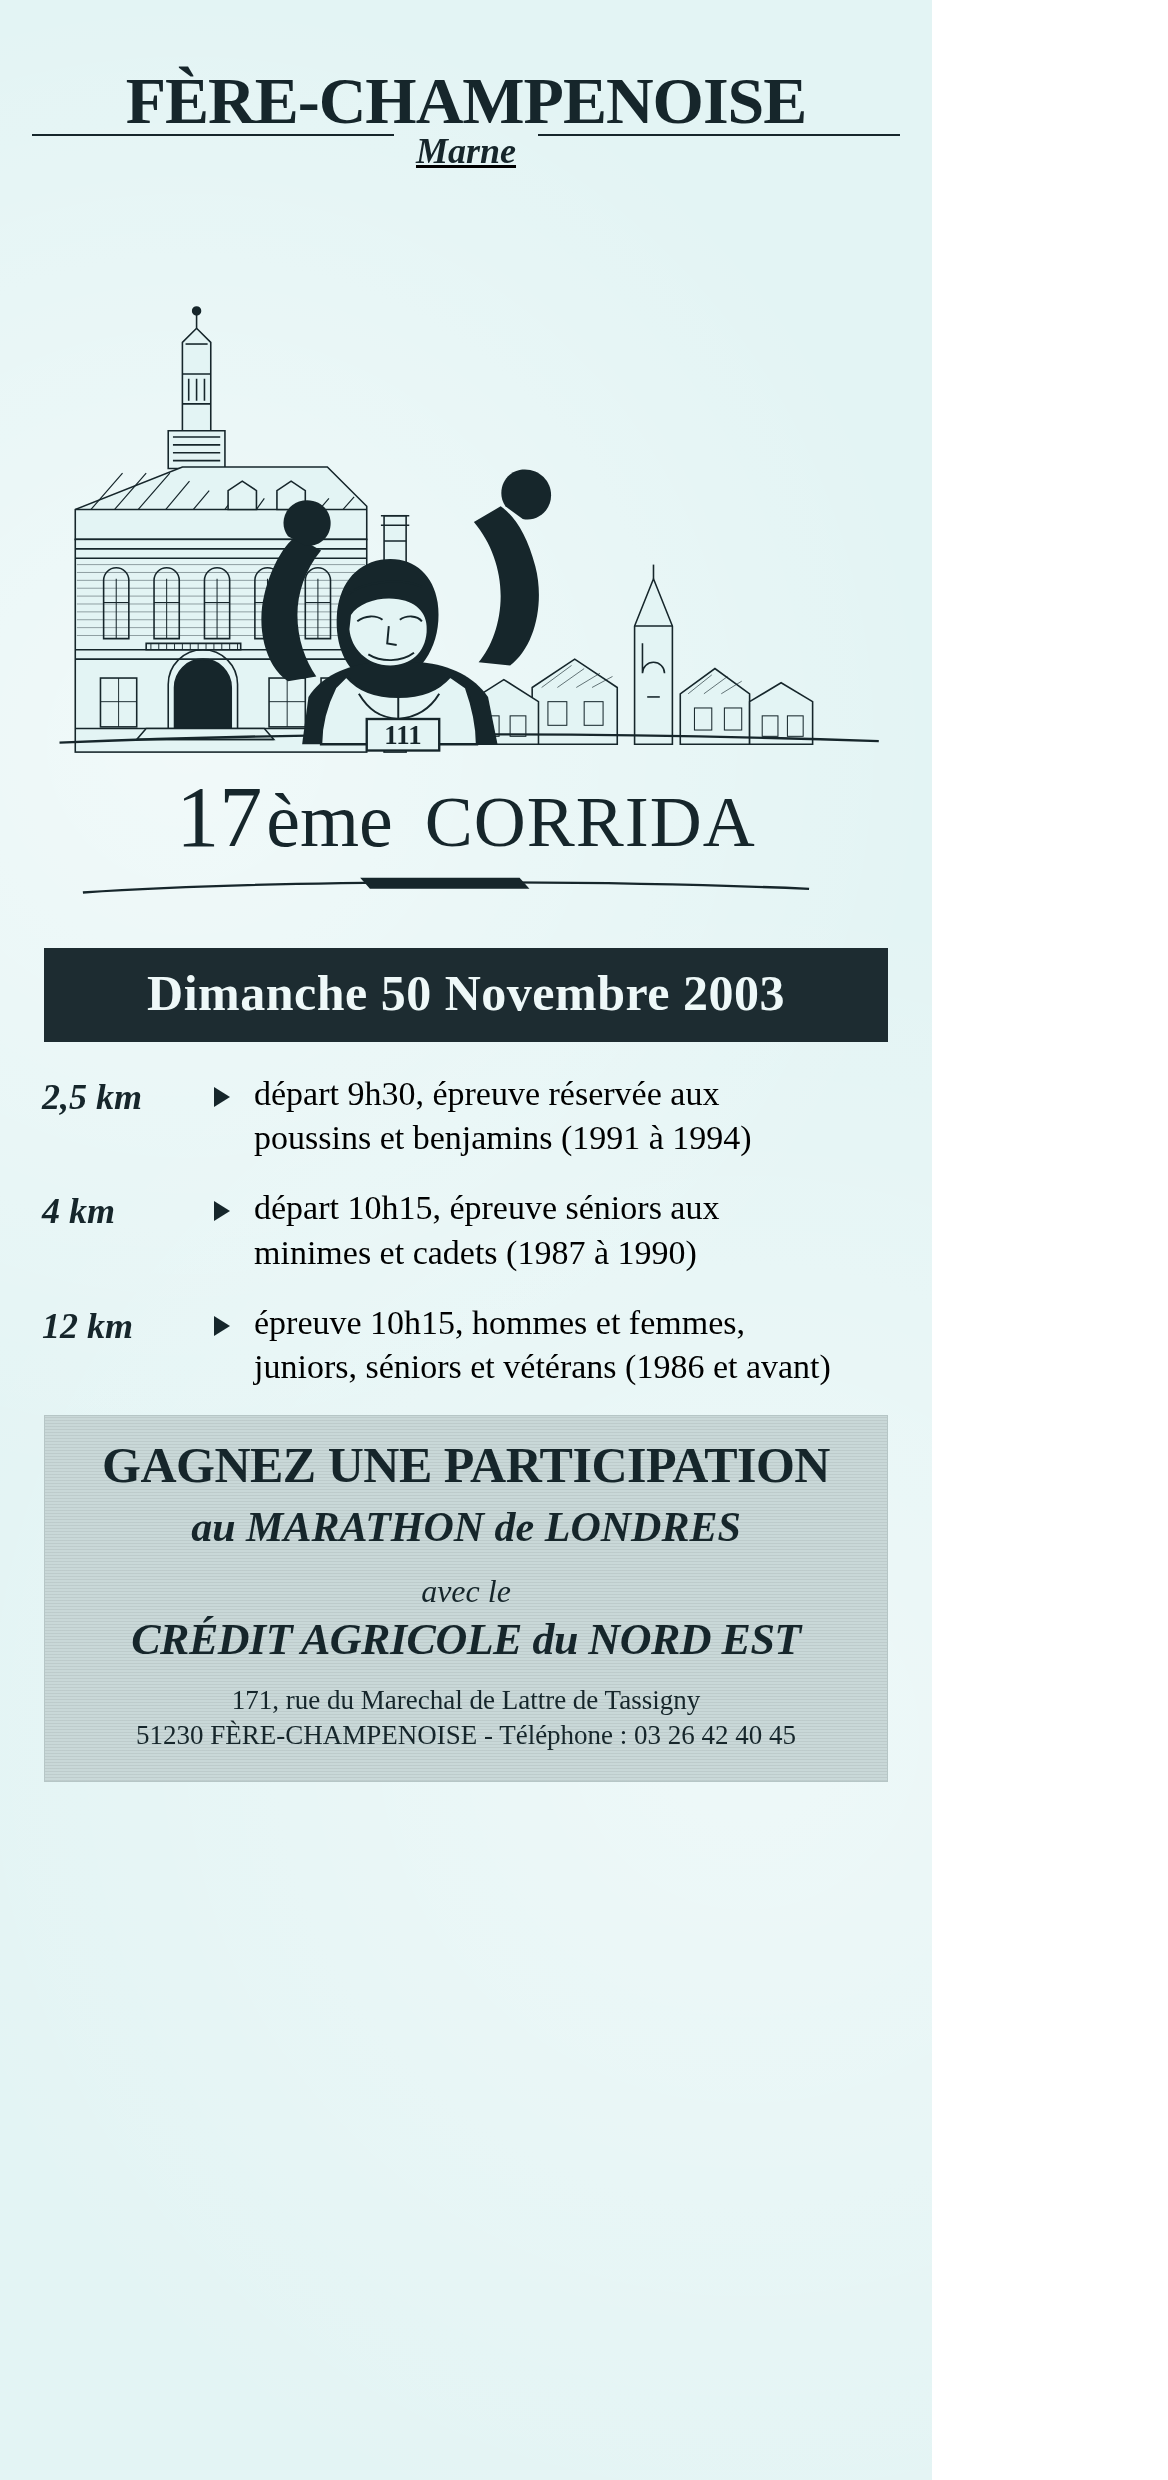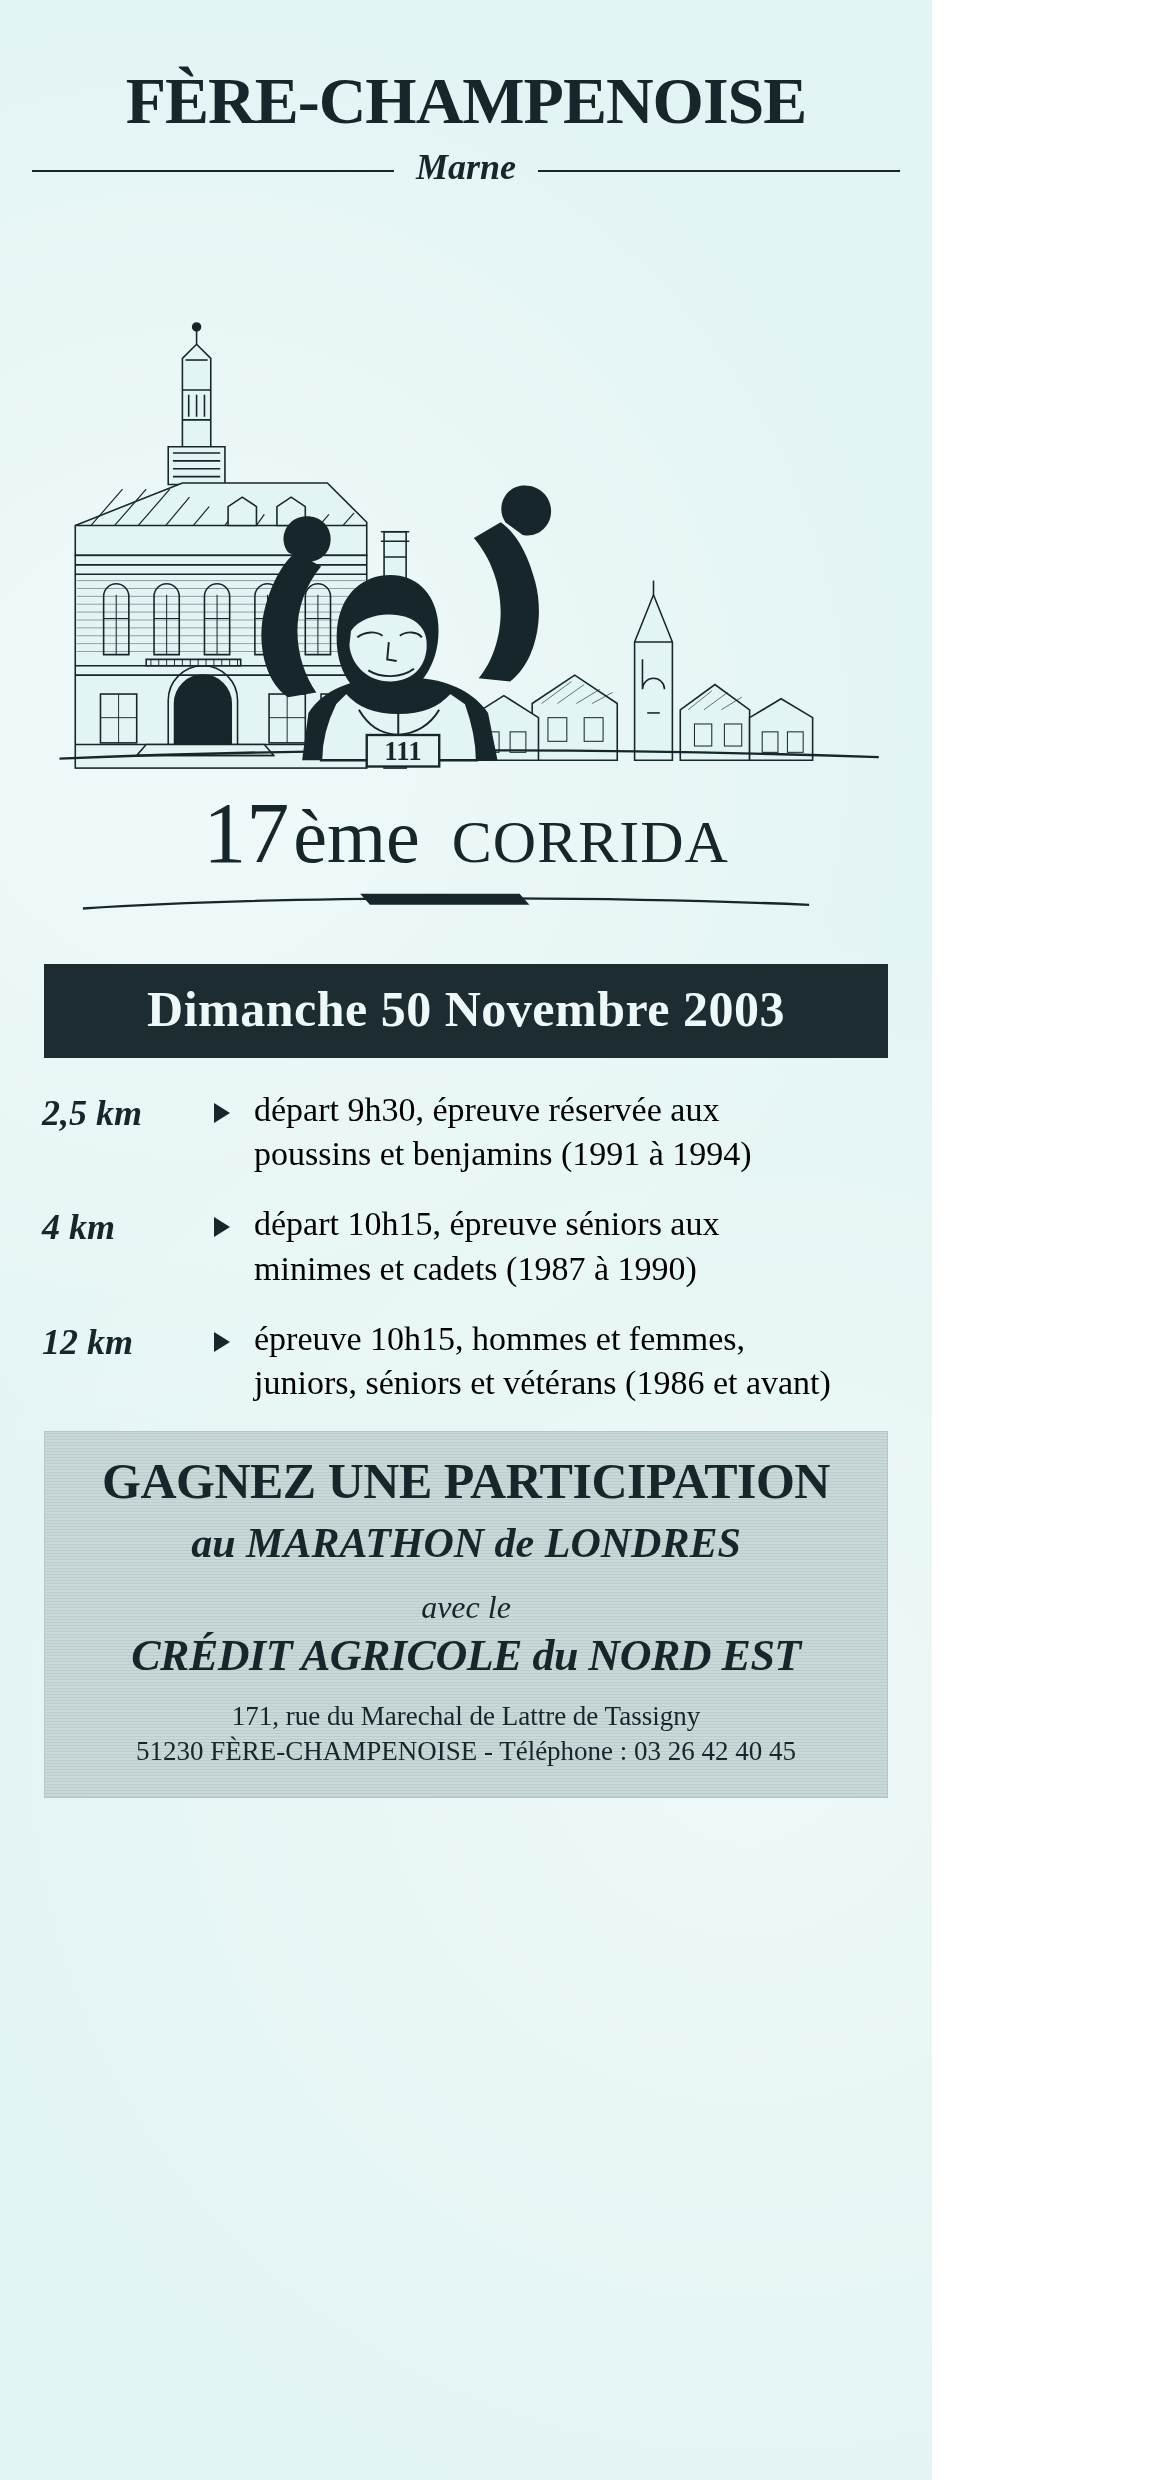--- a/index.html
+++ b/index.html
@@ -38,23 +38,23 @@
     text-align: center;
     font-family: "Liberation Serif", serif;
     font-weight: bold;
     font-size: 66px;
     letter-spacing: -1px;
     color: #16262b;
     line-height: 1;
   }
   .subtitle-row {
     display: flex;
-    align-items: center;
-    margin-top: 16px;
+    align-items: flex-start;
     padding: 0 4px;
+    text-decoration: underline;
   }
   .rule {
     flex: 1 1 auto;
     height: 2px;
     background: #16262b;
   }
   .subtitle {
     font-family: "Liberation Serif", serif;
     font-style: italic;
     font-weight: bold;
@@ -92,21 +92,21 @@
   }
   .corrida .num {
     font-size: 86px;
     font-weight: normal;
   }
   .corrida .eme {
     font-size: 76px;
     font-weight: normal;
   }
   .corrida .word {
-    font-size: 60px;
+    font-size: 72px;
     font-weight: normal;
     letter-spacing: 1px;
     margin-left: 28px;
   }
   .swoosh {
     position: absolute;
     left: 50px;
     right: 90px;
     bottom: 16px;
     height: 22px;

